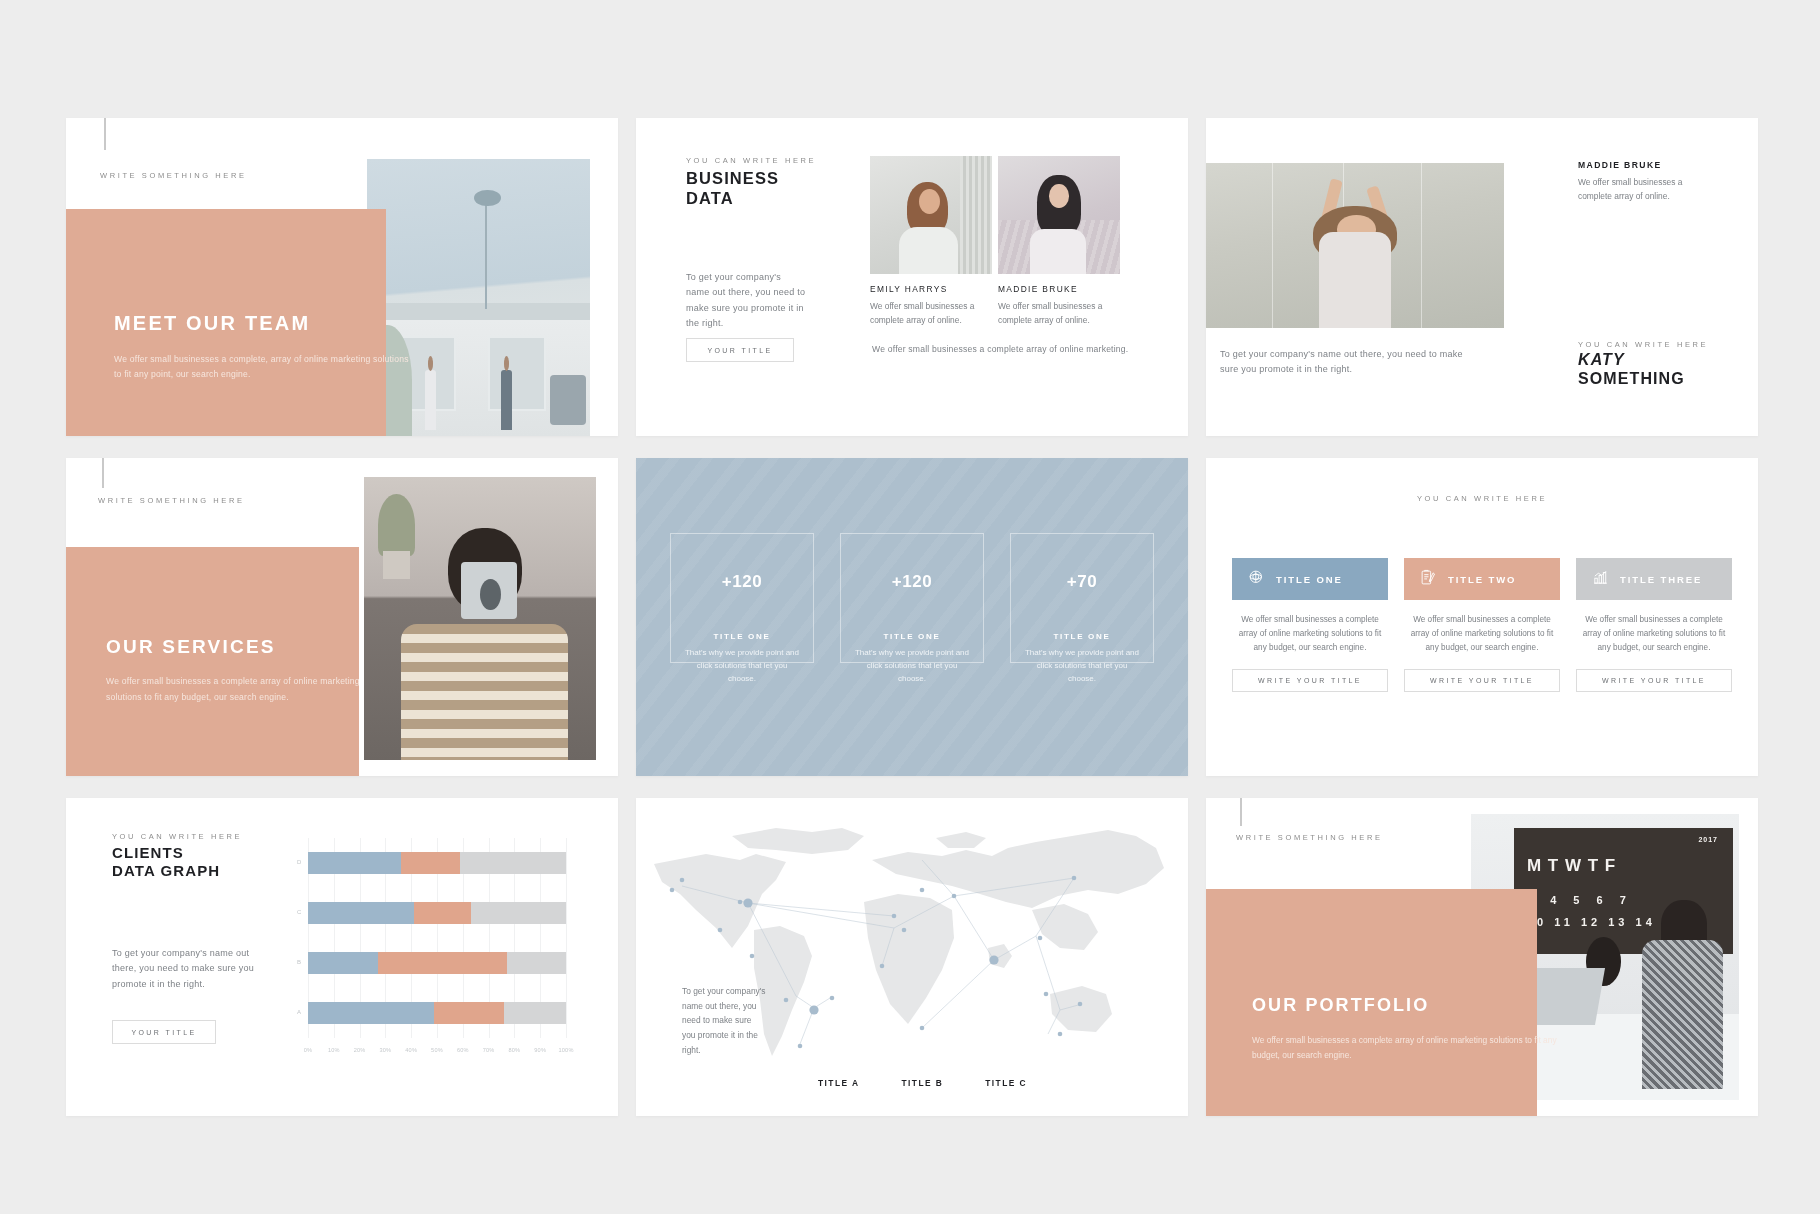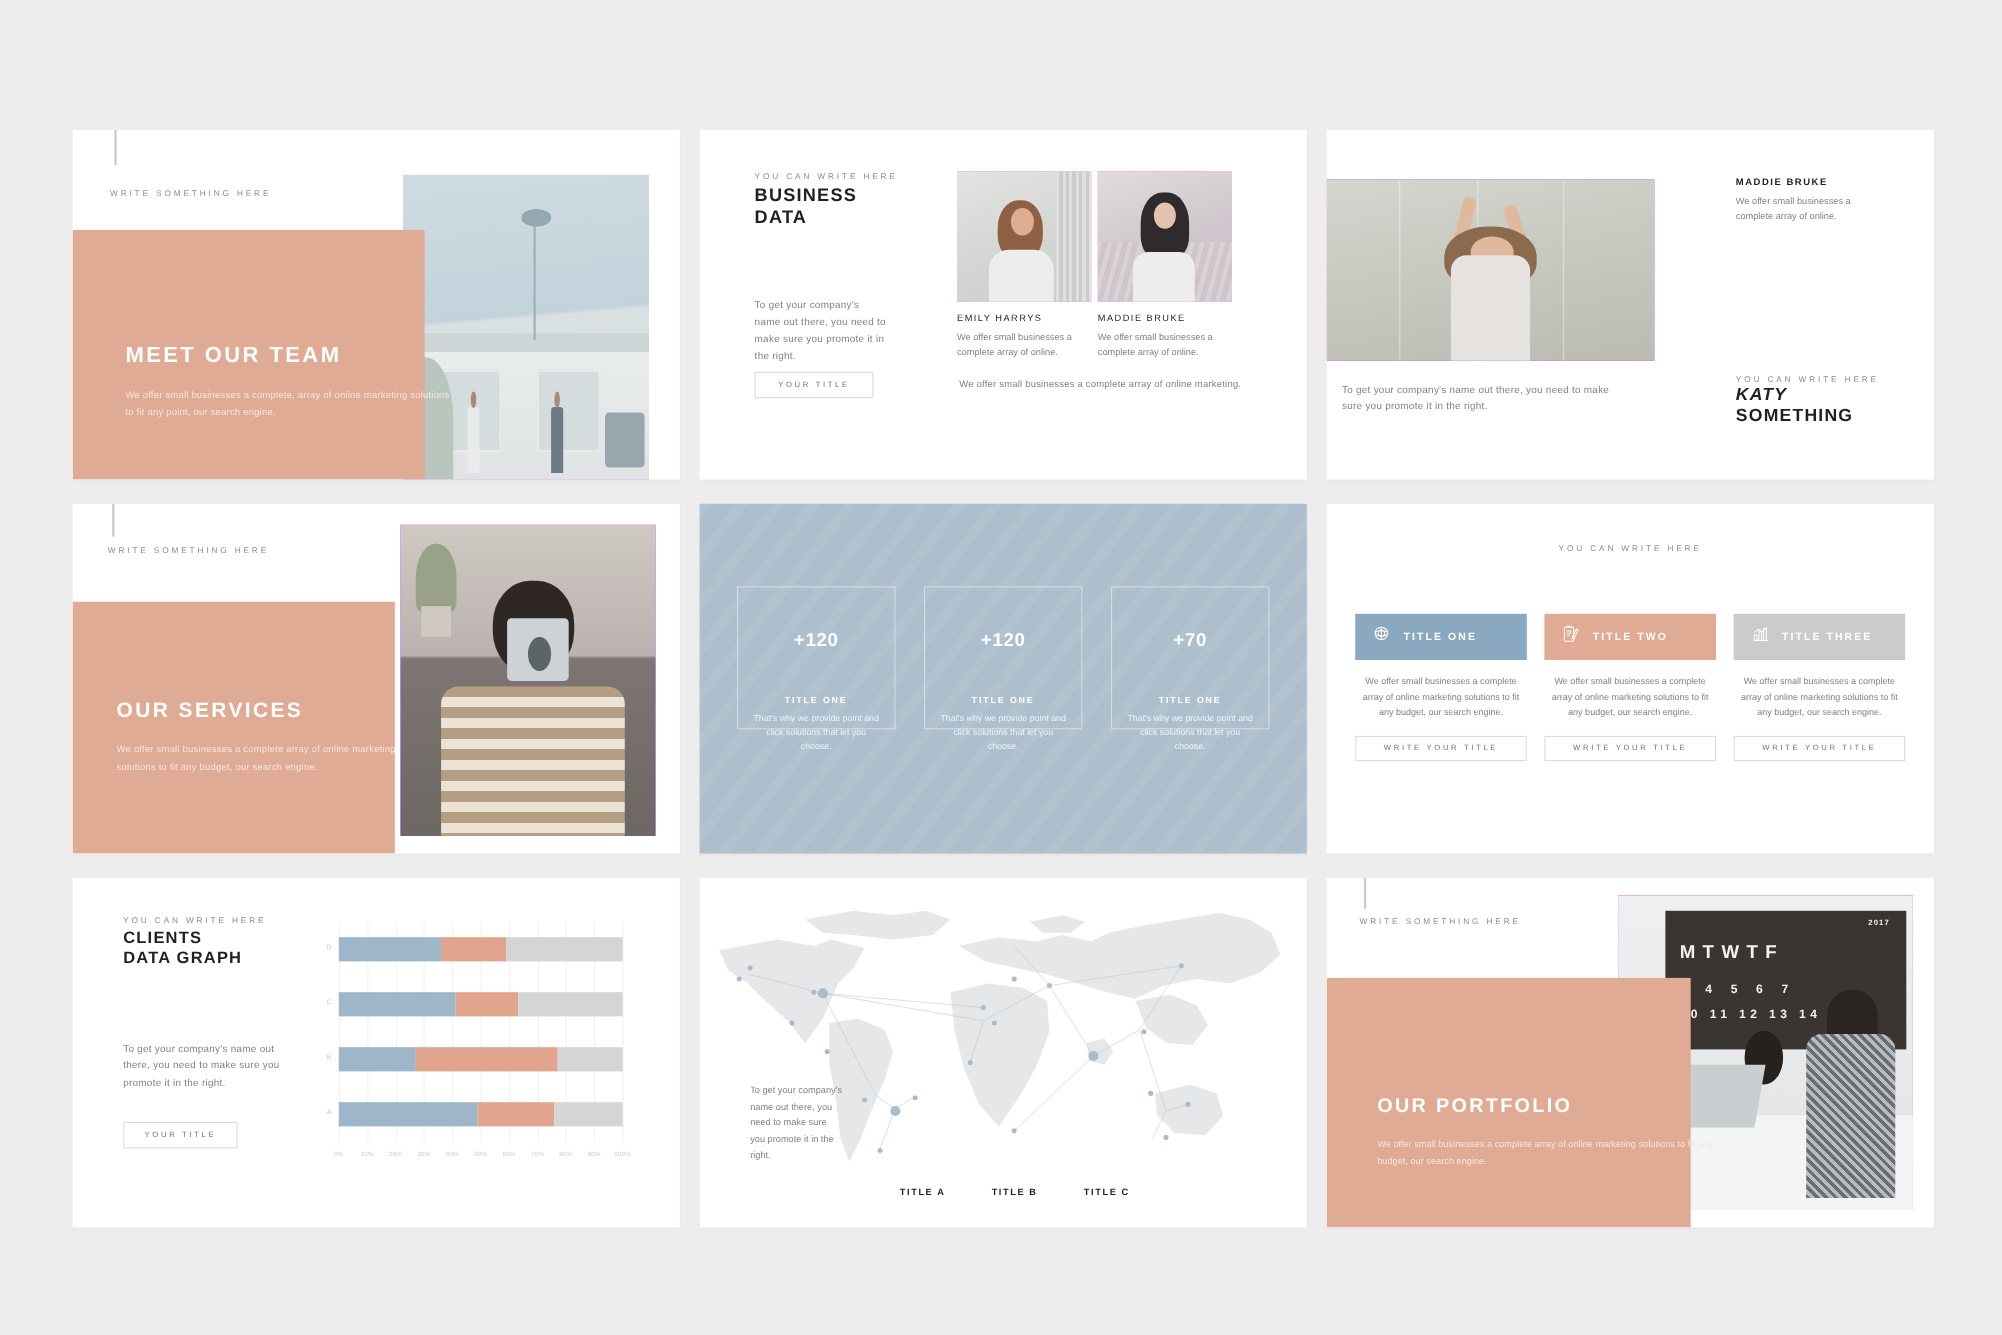--- a/index.html
+++ b/index.html
@@ -59,21 +59,21 @@
     border: 1px solid #dcdcdc;
     background: #fff;
     display: flex; align-items: center; justify-content: center;
     font-size: 7px;
     letter-spacing: 2.4px;
     color: #6d7074;
     white-space: nowrap;
   }
 
   
-  .photo { position: absolute; overflow: hidden; background: #d946ef; }
+  .photo { position: absolute; overflow: hidden; background: #4c1d95; }
   .photo .sky { position: absolute; inset: 0; }
 
   
   .ph-house .sky { background: linear-gradient(175deg,#cfdbe2 0%,#c3d2db 46%,#d9e0e2 47%,#e7eaea 100%); }
   .ph-house .roof { position:absolute; left:0; right:0; top:52%; height:6%; background:#cdd5d7; }
   .ph-house .wall { position:absolute; left:0; right:0; top:58%; bottom:0; background:linear-gradient(180deg,#e9eced,#dfe3e4); }
   .ph-house .door { position:absolute; top:64%; height:27%; width:26%; background:#d5dcde; border:2px solid #e7ebec; }
   .ph-house .door.d1 { left:14%; } .ph-house .door.d2 { left:54%; }
   .ph-house .palmT { position:absolute; left:53%; top:14%; width:1.5px; height:40%; background:#9fb0b8; }
   .ph-house .palmH { position:absolute; left:48%; top:11%; width:12%; height:6%; border-radius:50%; background:#94a8b1; }

